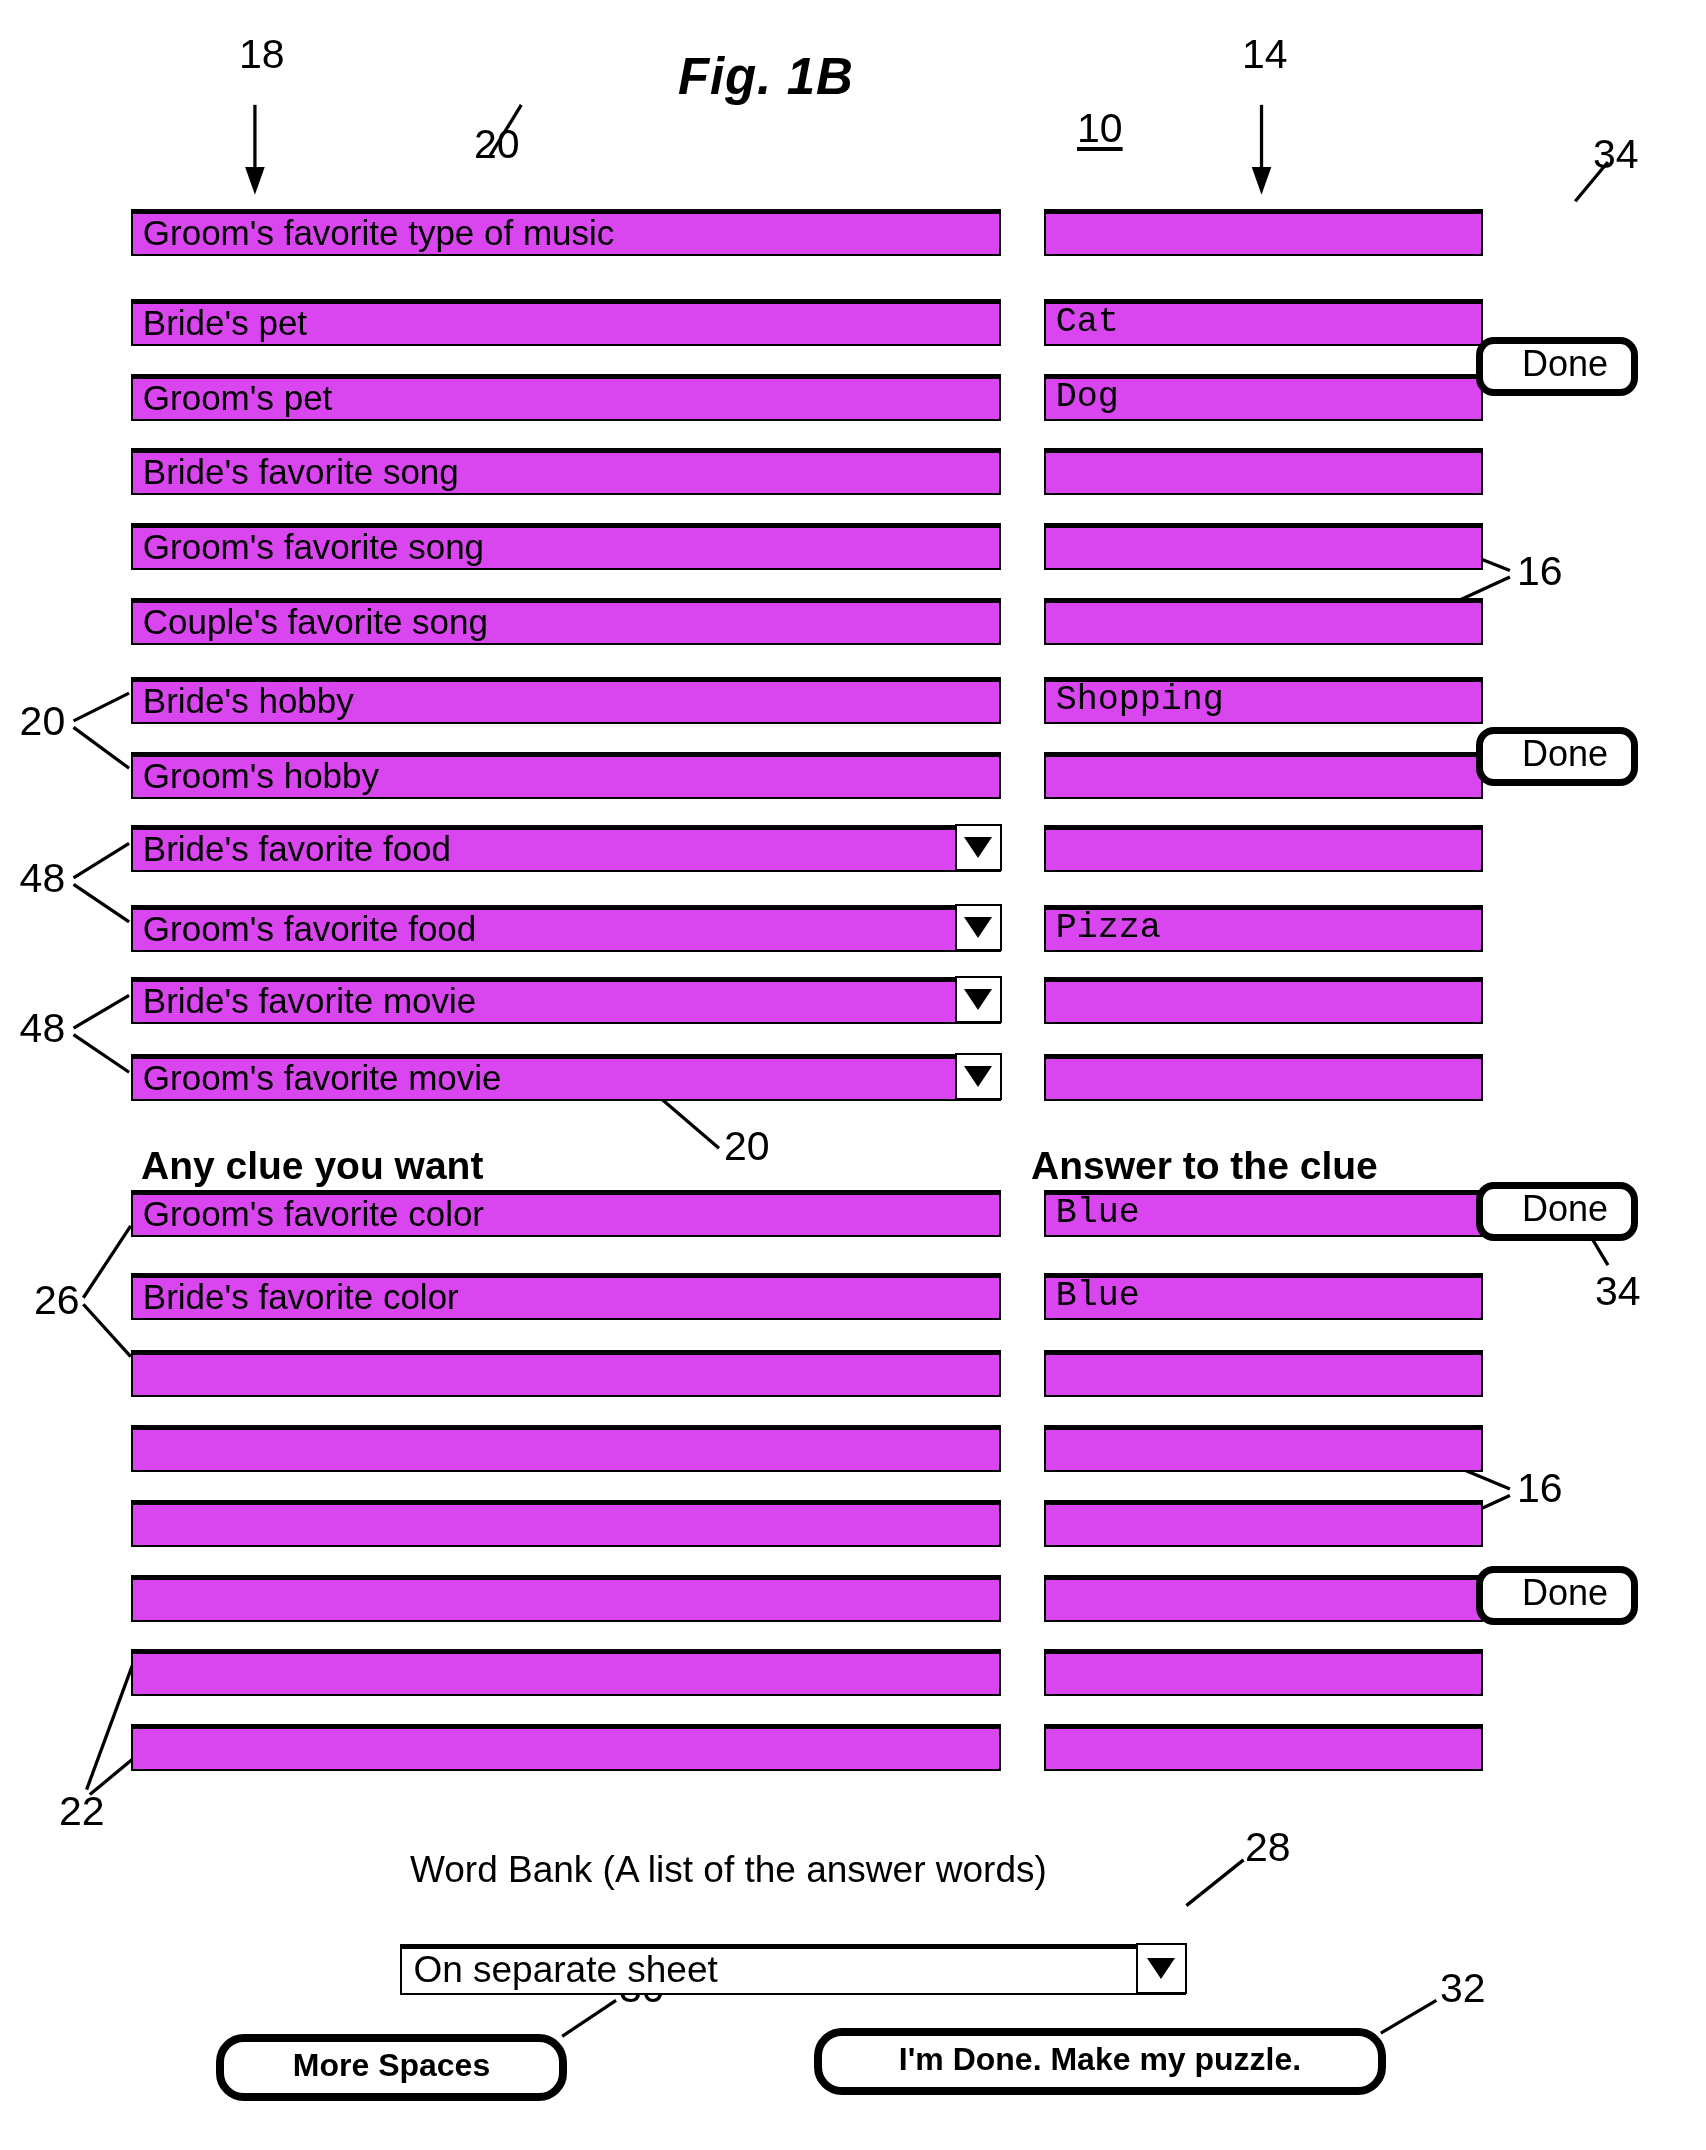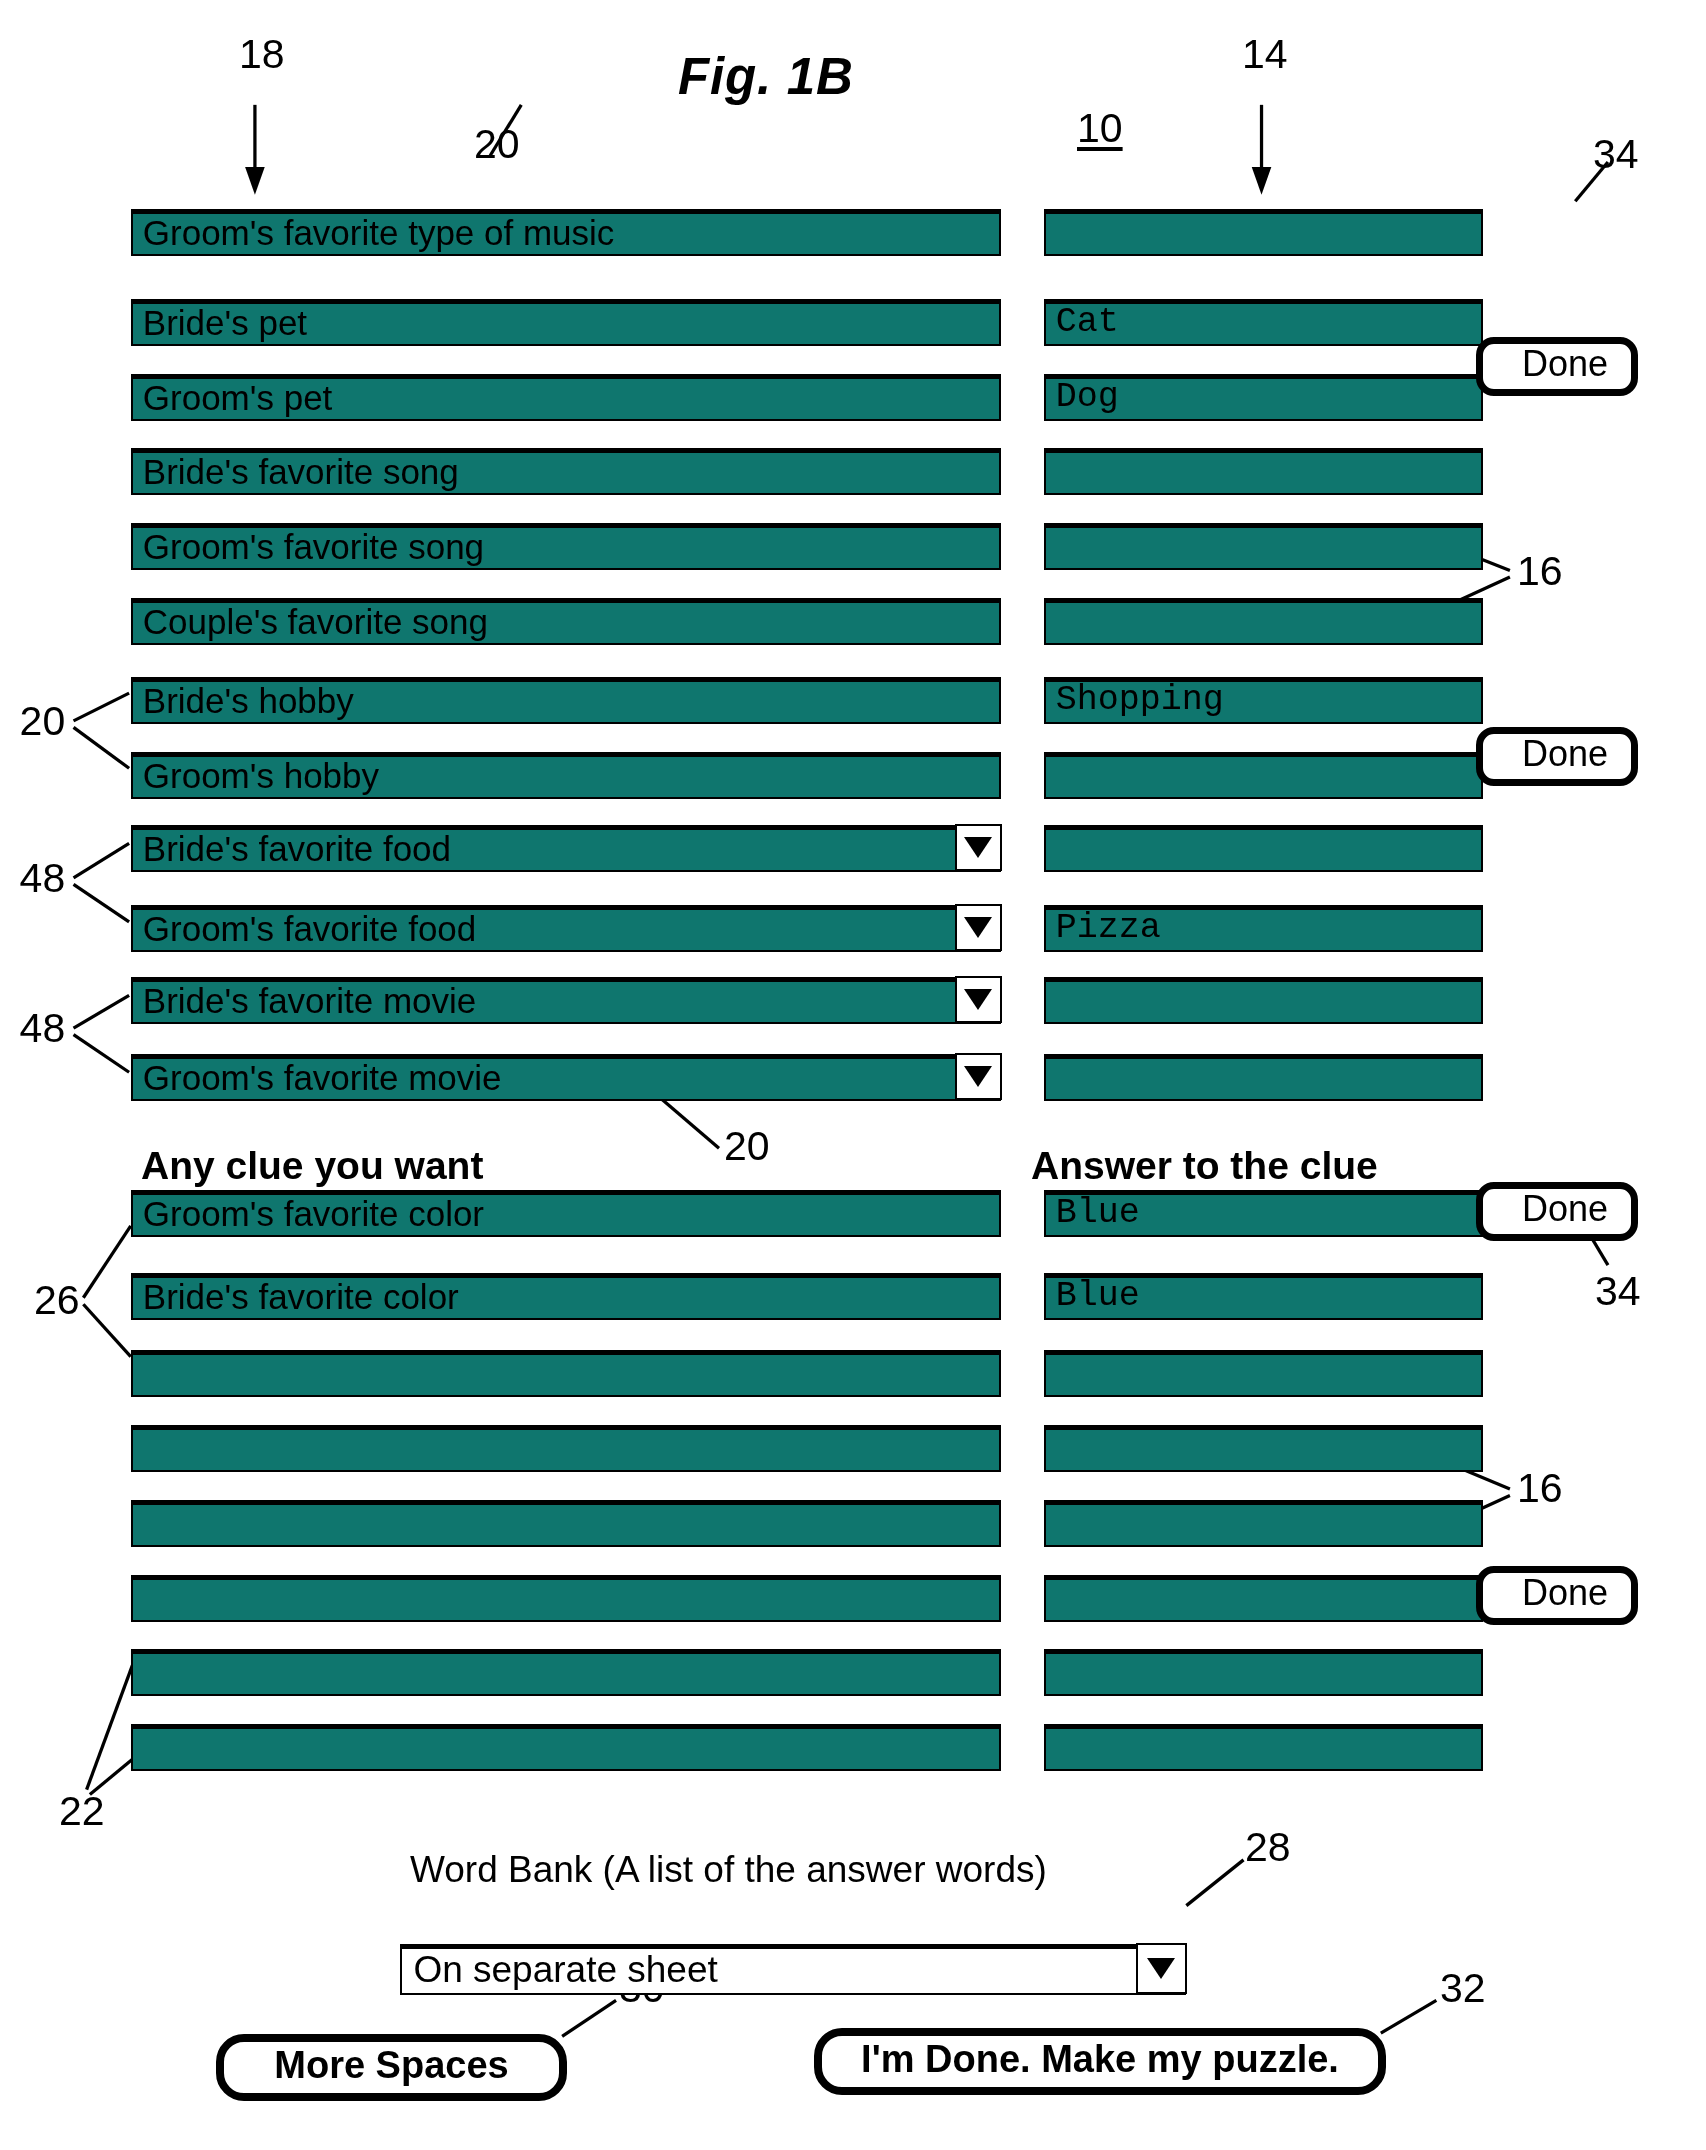--- a/index.html
+++ b/index.html
@@ -45,21 +45,21 @@
 
   
   .row {
     position: absolute;
     height: 47px;
   }
   .field {
     position: absolute;
     top: 0; left: 0;
     height: 47px;
-    background: #0f766e;
+    background: #d946ef;
     border: 2.5px solid #000;
     border-top-width: 5.7px;
     display: flex;
     align-items: center;
   }
   .field > .txt {
     padding-left: 9.8px;
     font-size: 35px;
     line-height: 1;
     white-space: nowrap;
@@ -146,21 +146,21 @@
   
   .big-btn {
     position: absolute;
     height: 67px;
     border: 8.2px solid #000;
     border-radius: 28px;
     background: #fff;
     display: flex;
     align-items: center;
     justify-content: center;
-    font-size: 38px;
+    font-size: 32px;
     font-weight: bold;
     white-space: nowrap;
   }
   .big-btn span { position: relative; top: -2.5px; }
   #btn-more-spaces { left: 216px; top: 2034px; width: 351px; }
   #btn-make-puzzle { left: 814px; top: 2028px; width: 572px; }
 </style>
 </head>
 <body>
 

